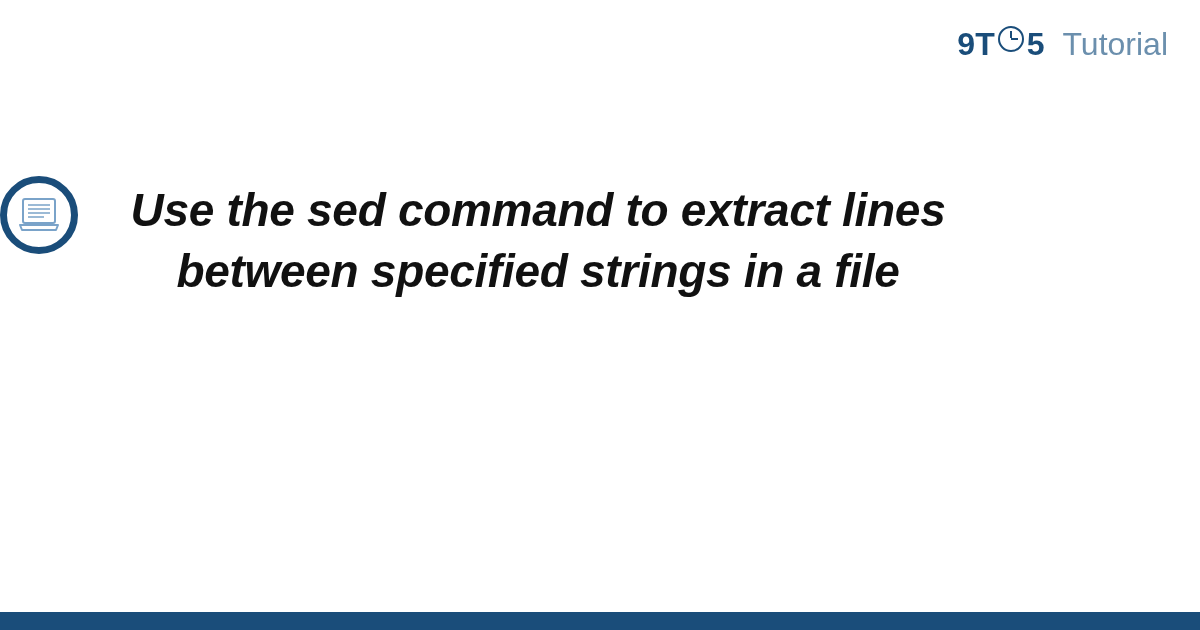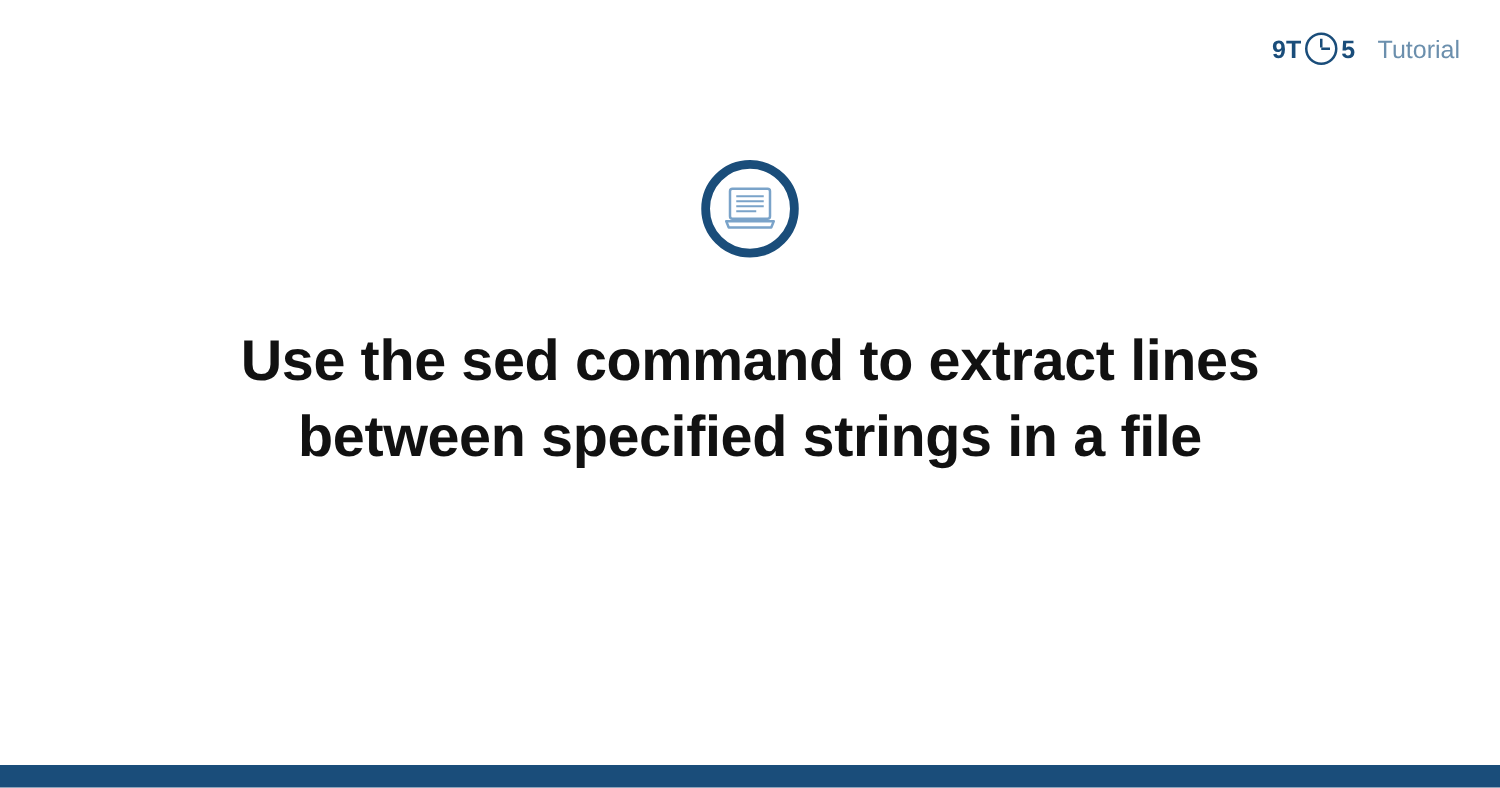--- a/index.html
+++ b/index.html
@@ -9,23 +9,23 @@
       background: #ffffff;
       font-family: -apple-system, BlinkMacSystemFont, "Segoe UI", Helvetica, Arial, sans-serif;
       position: relative;
       overflow: hidden;
     }
     .logo {
       position: absolute;
       top: 26px;
       right: 32px;
       display: flex;
-      align-items: flex-end;
+      align-items: flex-start;
       gap: 2px;
-      font-size: 20px;
+      font-size: 32px;
       font-weight: 500;
     }
     .logo-9t { color: #1a4d7a; font-weight: 600; }
     .logo-clock {
       display: inline-flex;
       align-items: center;
       justify-content: center;
       width: 26px;
       height: 26px;
       border: 2.5px solid #1a4d7a;
@@ -54,22 +54,23 @@
       transform: translateY(-50%);
     }
     .logo-5 { color: #1a4d7a; font-weight: 600; }
     .logo-tutorial { color: #6b8fad; font-weight: 400; margin-left: 16px; }
     .content {
       position: absolute;
       top: 128px;
       left: 0;
       right: 0;
       display: flex;
-      flex-direction: column;
+      flex-direction: row;
       align-items: center;
+      font-style: italic;
     }
     .icon-circle {
       width: 78px;
       height: 78px;
       border: 7px solid #1a4d7a;
       border-radius: 50%;
       display: flex;
       align-items: center;
       justify-content: center;
       background: #ffffff;

